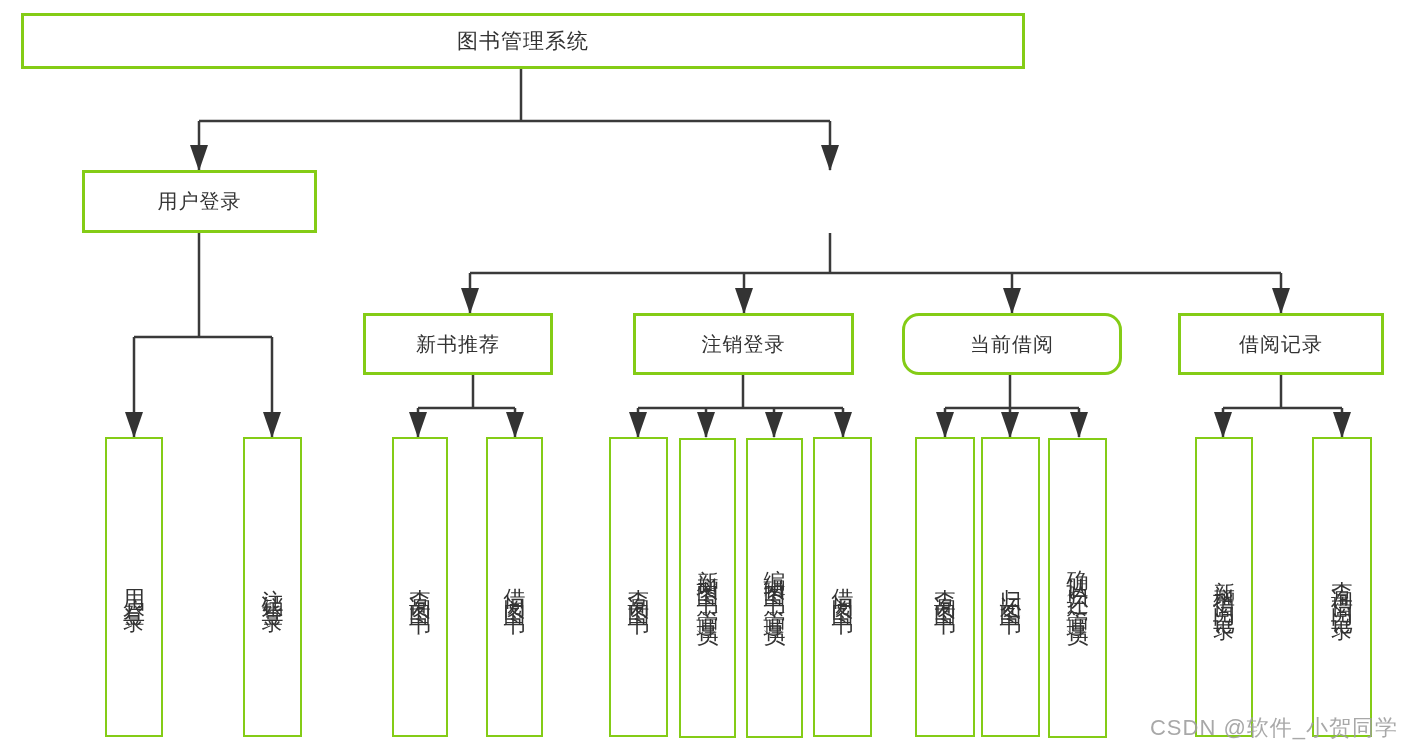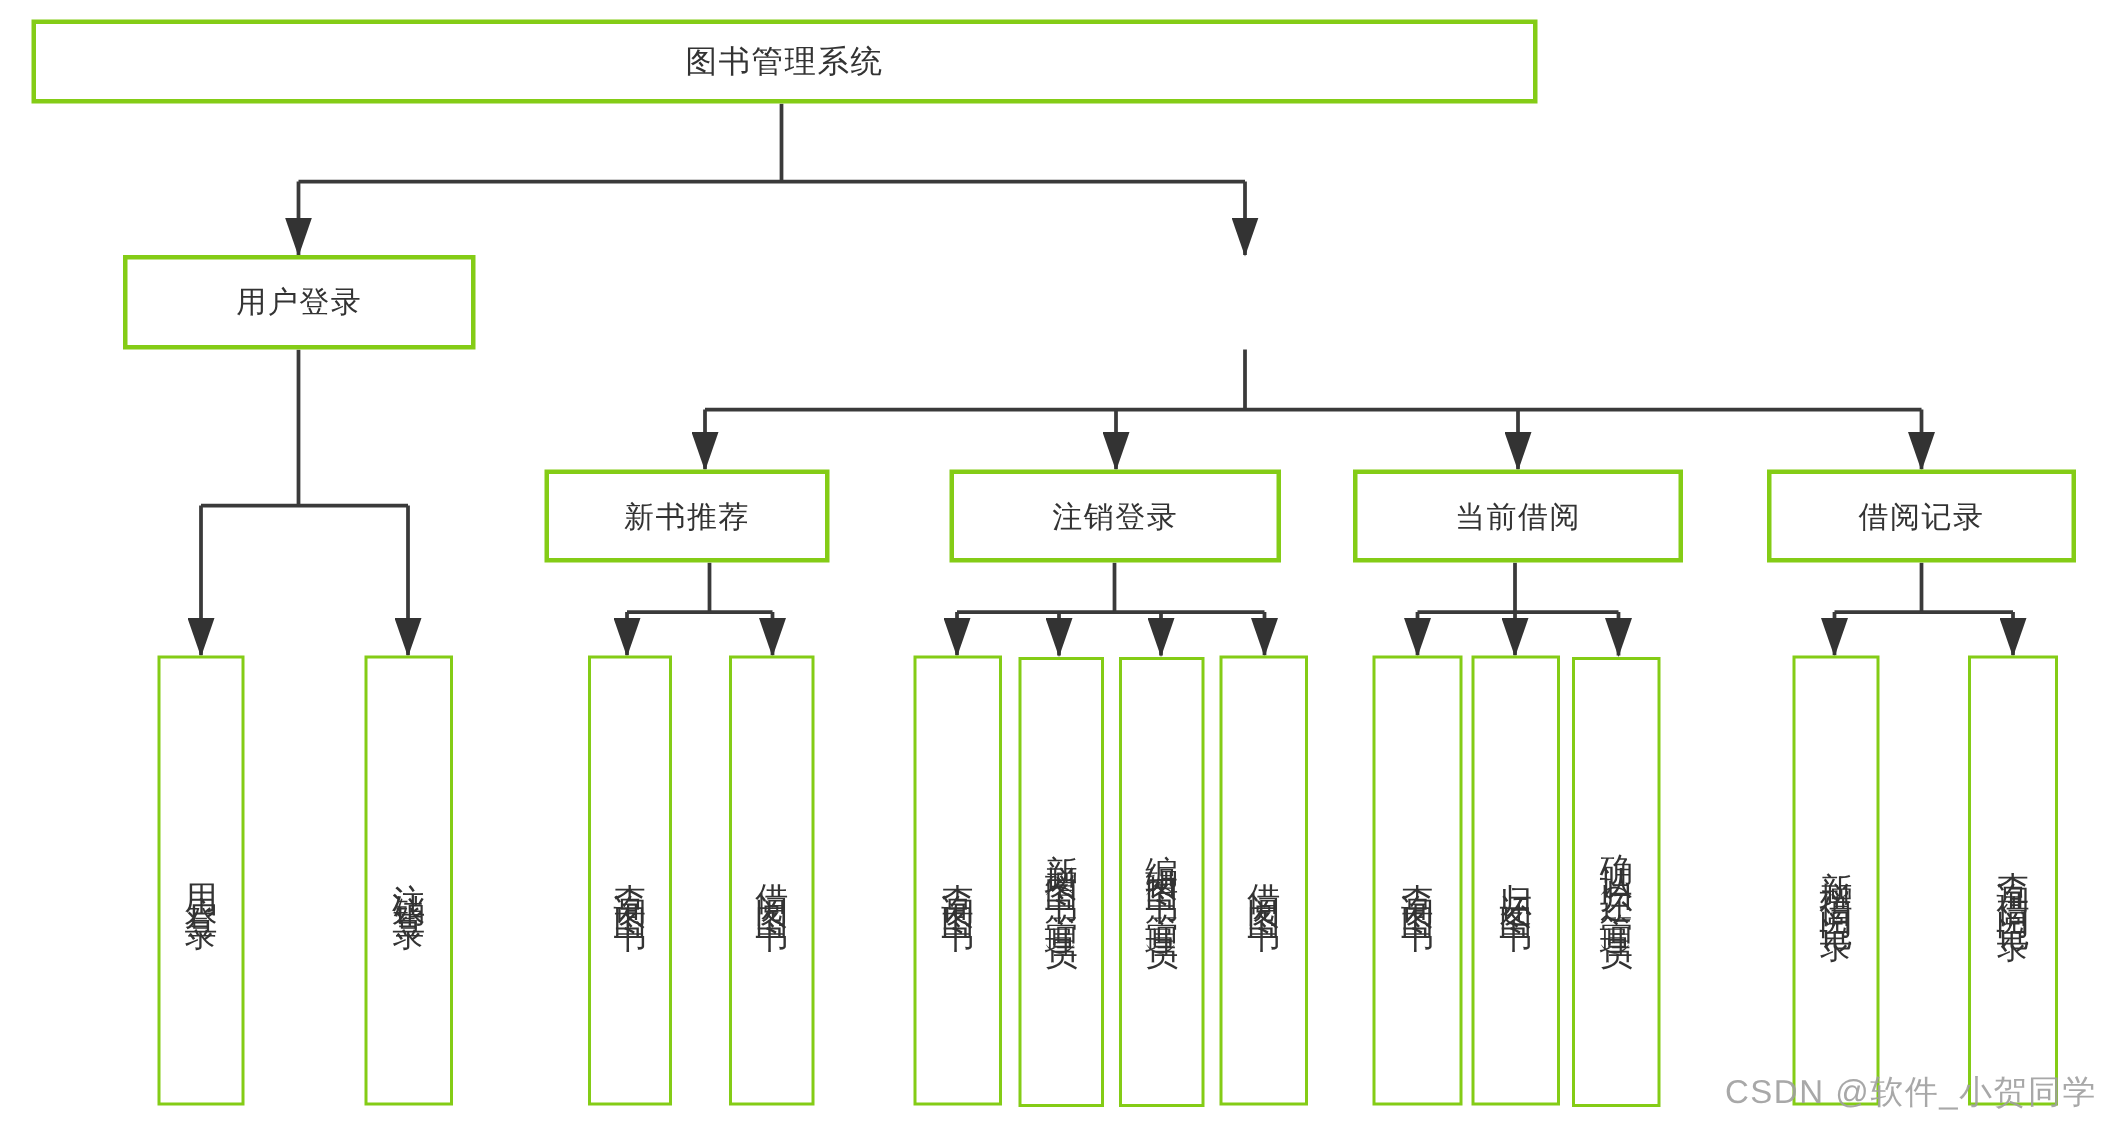--- a/index.html
+++ b/index.html
@@ -104,21 +104,21 @@
   <div class="node hbox" style="left:82px;top:170px;width:235px;height:63px;">
     <span>用户登录</span>
   </div>
 
   <div class="node hbox" style="left:363px;top:313px;width:190px;height:62px;">
     <span>新书推荐</span>
   </div>
   <div class="node hbox" style="left:633px;top:313px;width:221px;height:62px;">
     <span>注销登录</span>
   </div>
-  <div class="node hbox" style="left:902px;top:313px;width:220px;height:62px;">
+  <div class="node hbox" style="left:902px;top:313px;width:220px;height:62px;border-radius:17px;">
     <span>当前借阅</span>
   </div>
   <div class="node hbox" style="left:1178px;top:313px;width:206px;height:62px;">
     <span>借阅记录</span>
   </div>
 
   <div class="node vbox" style="left:105px;top:437px;width:58px;height:300px;">
     <span class="vlabel">用户登录</span>
   </div>
   <div class="node vbox" style="left:243px;top:437px;width:59px;height:300px;">

